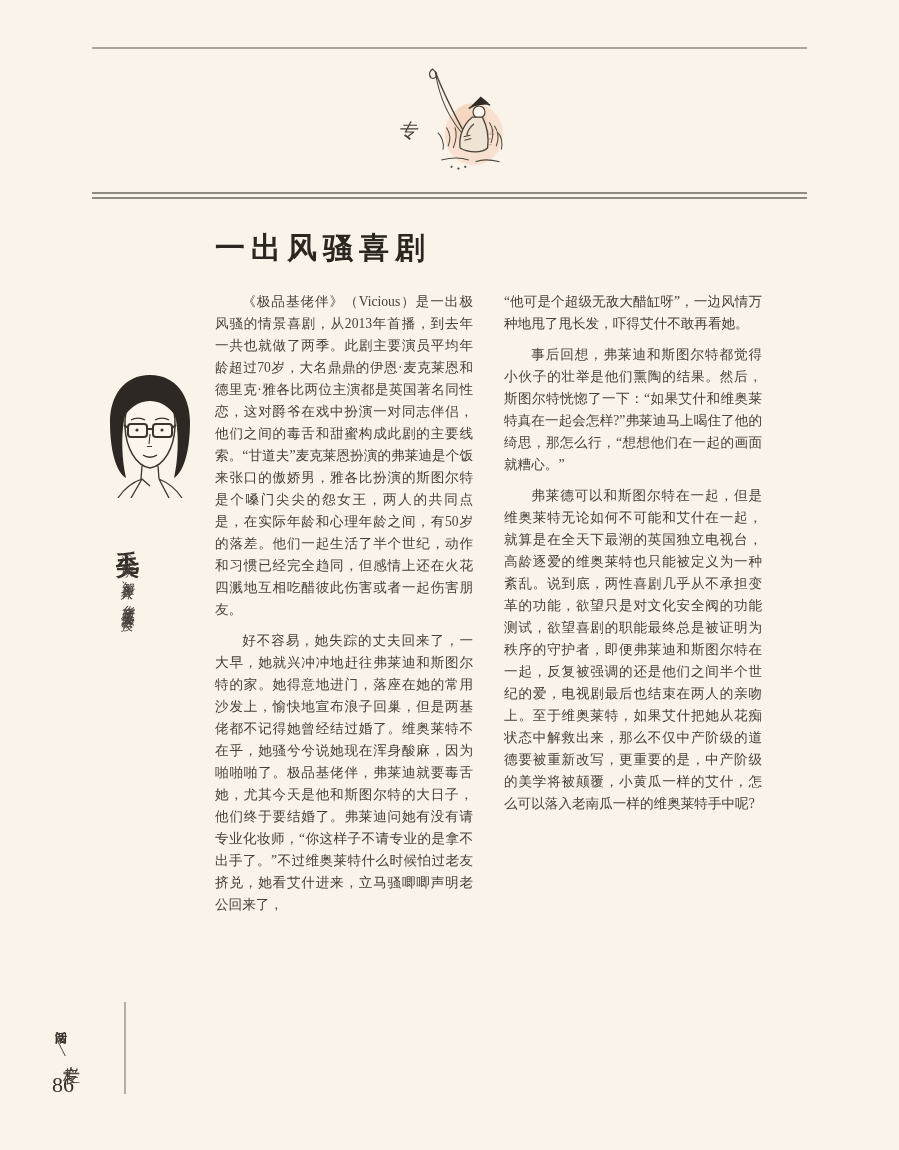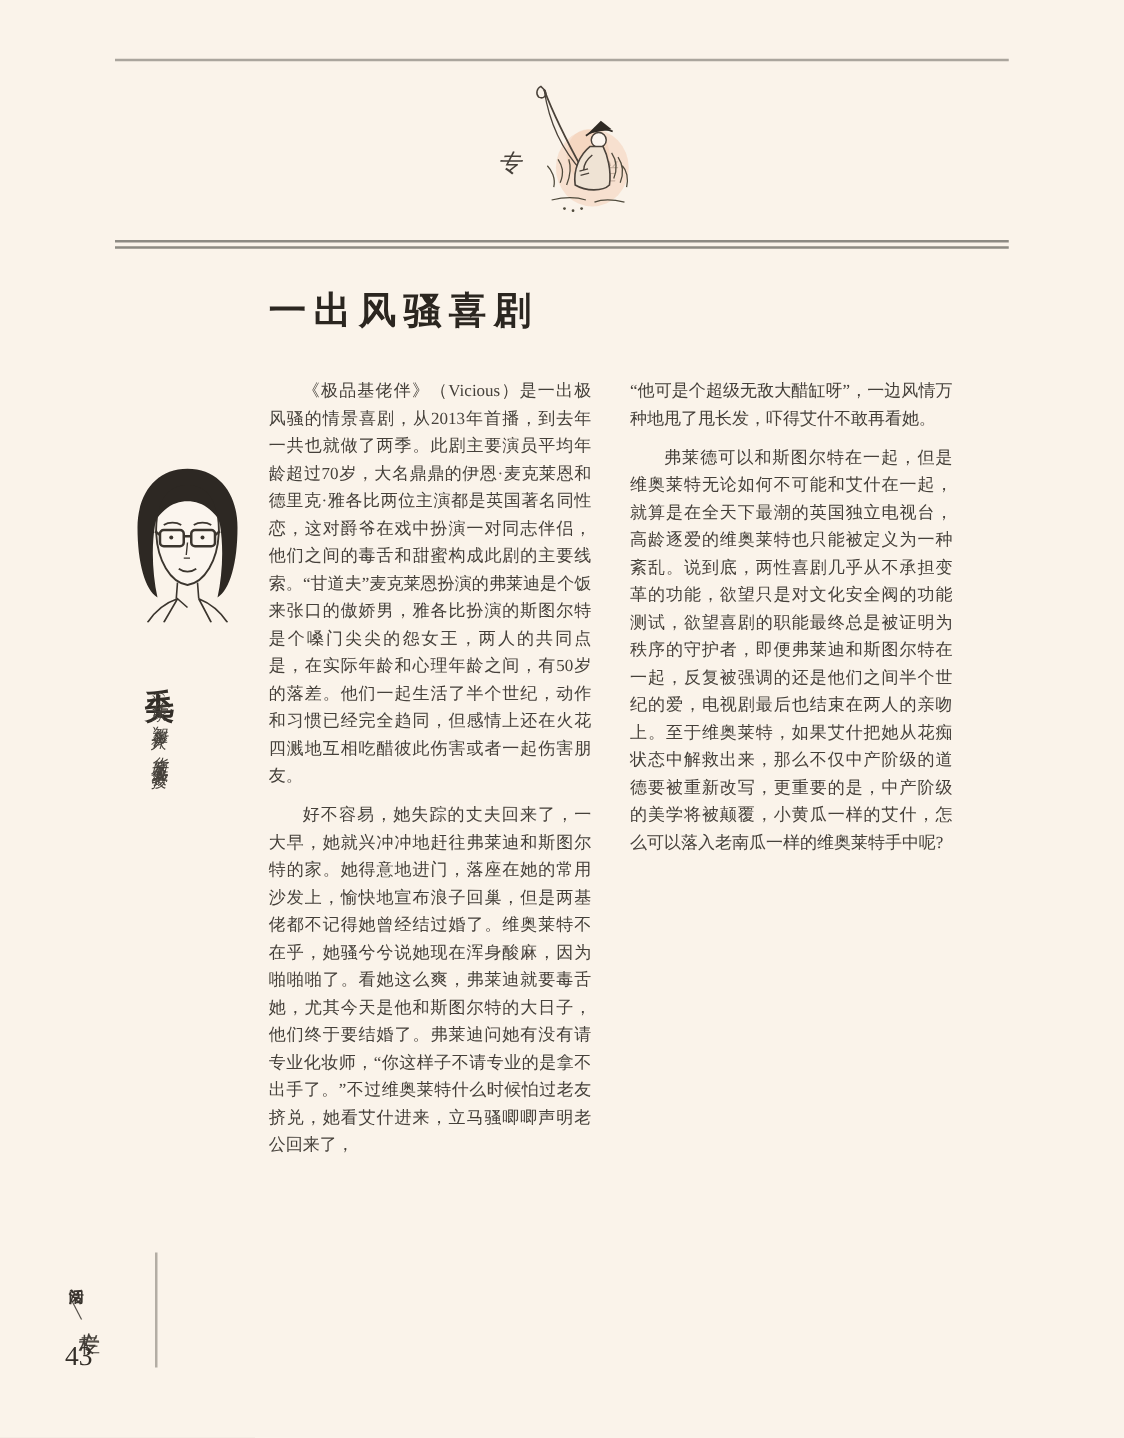--- a/index.html
+++ b/index.html
@@ -15,21 +15,21 @@
   
   .illustration{position:absolute;left:372px;top:54px;width:156px;height:140px;}
   .illustration svg{position:absolute;left:35px;top:0;}
   .calli{position:absolute;font-style:italic;font-size:19px;color:#46403a;}
   .calli.left{left:26px;top:64px;}
   .calli.right{left:102px;top:71px;}
   
   .title{position:absolute;left:215px;top:228px;font-size:30px;font-weight:bold;
     letter-spacing:6px;color:#2b2620;}
   
-  .col{position:absolute;top:302px;width:258px;font-size:13.6px;line-height:22px;
+  .col{position:absolute;top:291px;width:258px;font-size:13.6px;line-height:22px;
     text-align:justify;color:#45403a;}
   .col-left{left:215px;}
   .col-right{left:504px;}
   .col p{margin:0 0 9px 0;text-indent:2em;}
   .col p.no-indent{text-indent:0;}
   .end-mark{font-size:12px;margin-left:2px;}
   
   .portrait{position:absolute;left:98px;top:372px;}
   .author-vert{position:absolute;left:112px;top:532px;height:348px;
     writing-mode:vertical-rl;}
@@ -97,26 +97,27 @@
       <path d="M20,126 C28,114 38,109 44,107 M84,126 C76,114 66,109 61,107 M33,126 L44,107 L52,114 M71,126 L61,107" fill="none" stroke="#3b352e" stroke-width="1.3"></path>
     </svg>
   </div>
 
   <div class="author-vert">
     <span class="author-name">毛尖</span><span class="author-bio">（作家、知名影评人、华东师范大学教授）</span>
   </div>
 
   <div class="col col-left">
       <p>《极品基佬伴》（Vicious）是一出极风骚的情景喜剧，从2013年首播，到去年一共也就做了两季。此剧主要演员平均年龄超过70岁，大名鼎鼎的伊恩·麦克莱恩和德里克·雅各比两位主演都是英国著名同性恋，这对爵爷在戏中扮演一对同志伴侣，他们之间的毒舌和甜蜜构成此剧的主要线索。“甘道夫”麦克莱恩扮演的弗莱迪是个饭来张口的傲娇男，雅各比扮演的斯图尔特是个嗓门尖尖的怨女王，两人的共同点是，在实际年龄和心理年龄之间，有50岁的落差。他们一起生活了半个世纪，动作和习惯已经完全趋同，但感情上还在火花四溅地互相吃醋彼此伤害或者一起伤害朋友。</p>
-      <p>好不容易，她失踪的丈夫回来了，一大早，她就兴冲冲地赶往弗莱迪和斯图尔特的家。她得意地进门，落座在她的常用沙发上，愉快地宣布浪子回巢，但是两基佬都不记得她曾经结过婚了。维奥莱特不在乎，她骚兮兮说她现在浑身酸麻，因为啪啪啪了。看她这么爽，弗莱迪就要毒舌她，尤其今天是他和斯图尔特的大日子，他们终于要结婚了。弗莱迪问她有没有请专业化妆师，“你这样子不请专业的是拿不出手了。”不过维奥莱特什么时候怕过老友挤兑，她看艾什进来，立马骚唧唧声明老公回来了，</p>
+      <p>好不容易，她失踪的丈夫回来了，一大早，她就兴冲冲地赶往弗莱迪和斯图尔特的家。她得意地进门，落座在她的常用沙发上，愉快地宣布浪子回巢，但是两基佬都不记得她曾经结过婚了。维奥莱特不在乎，她骚兮兮说她现在浑身酸麻，因为啪啪啪了。极品基佬伴，弗莱迪就要毒舌她，尤其今天是他和斯图尔特的大日子，他们终于要结婚了。弗莱迪问她有没有请专业化妆师，“你这样子不请专业的是拿不出手了。”不过维奥莱特什么时候怕过老友挤兑，她看艾什进来，立马骚唧唧声明老公回来了，</p>
     </div>
   <div class="col col-right">
       <p class="no-indent">“他可是个超级无敌大醋缸呀”，一边风情万种地甩了甩长发，吓得艾什不敢再看她。</p>
+      <p>事后回想，弗莱迪和斯图尔特都觉得小伙子的壮举是他们熏陶的结果。然后，斯图尔特恍惚了一下：“如果艾什和维奥莱特真在一起会怎样?”弗莱迪马上喝住了他的绮思，那怎么行，“想想他们在一起的画面就糟心。”</p>
       <p>弗莱德可以和斯图尔特在一起，但是维奥莱特无论如何不可能和艾什在一起，就算是在全天下最潮的英国独立电视台，高龄逐爱的维奥莱特也只能被定义为一种紊乱。说到底，两性喜剧几乎从不承担变革的功能，欲望只是对文化安全阀的功能测试，欲望喜剧的职能最终总是被证明为秩序的守护者，即便弗莱迪和斯图尔特在一起，反复被强调的还是他们之间半个世纪的爱，电视剧最后也结束在两人的亲吻上。至于维奥莱特，如果艾什把她从花痴状态中解救出来，那么不仅中产阶级的道德要被重新改写，更重要的是，中产阶级的美学将被颠覆，小黄瓜一样的艾什，怎么可以落入老南瓜一样的维奥莱特手中呢?</p>
     </div>
 
   <div class="footer-mag">阅活</div>
   <div class="footer-slash">╲</div>
   <div class="footer-section">专栏</div>
-  <div class="footer-page">43</div>
+  <div class="footer-page">86</div>
   <div class="footer-divider"></div>
 
 </div>
 
 </body></html>

